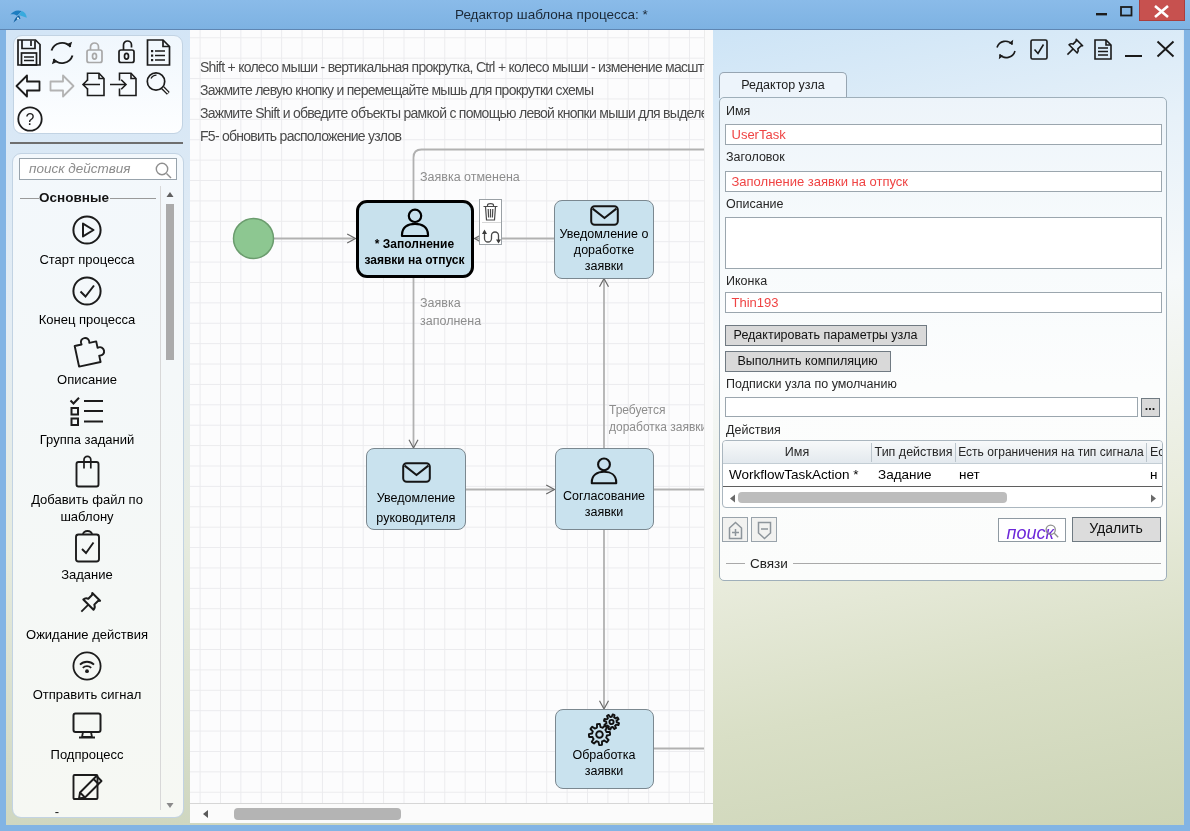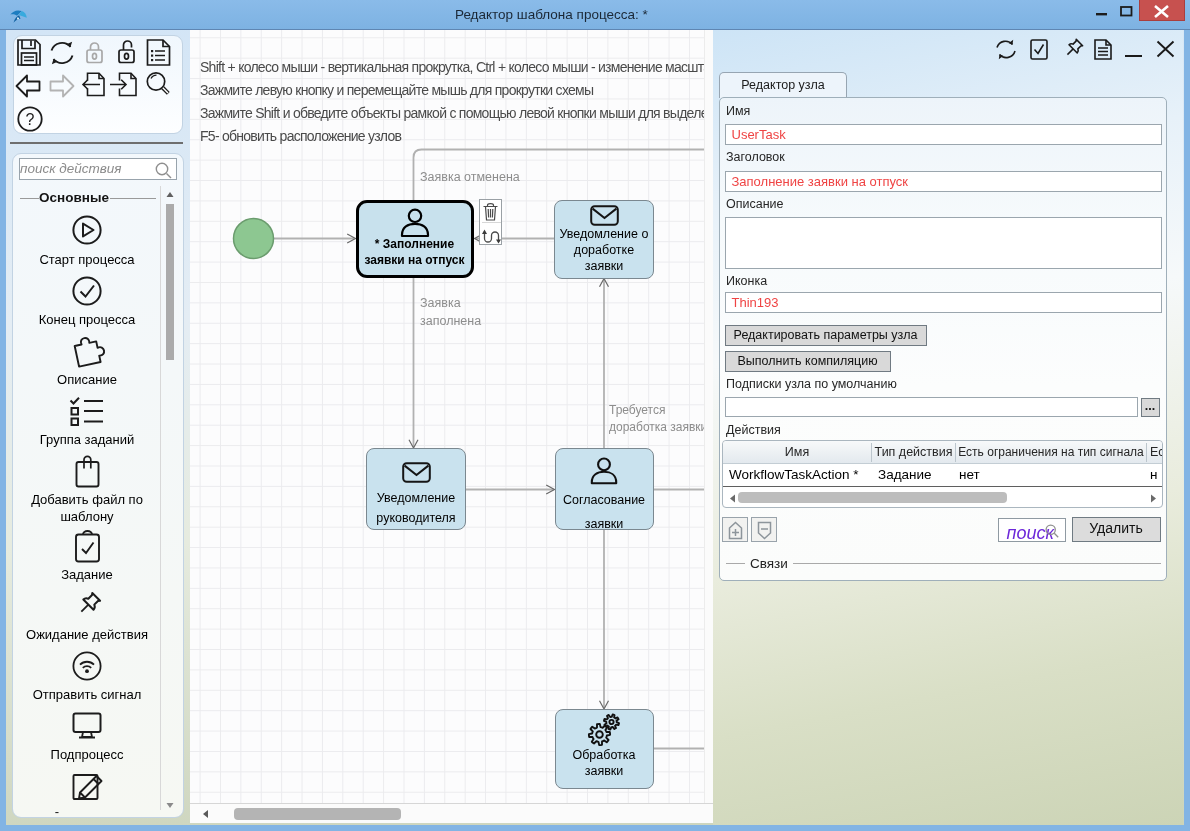--- a/index.html
+++ b/index.html
@@ -9,21 +9,21 @@
 
 #titlebar{left:0;top:0;width:1190px;height:30px;background:linear-gradient(180deg,#8abbe9,#7db2e2);}
 #titletext{left:455px;top:7px;font-size:13.5px;color:#1b2836}
 #content{left:6px;top:30px;width:1178px;height:795px;background:linear-gradient(178deg,#d3e5f6 0%,#e4edf4 35%,#e6ebdf 62%,#ccd4bc 100%);}
 #frameline{left:0;top:29px;width:1190px;height:1px;background:#5f86b2}
 #btnclose{left:1139px;top:0;width:46px;height:21px;background:#c7514f;border:1px solid #a93e3e;border-top:none}
 
 #toolbox{left:13px;top:35px;width:170px;height:99px;background:linear-gradient(180deg,#f0f7fd,#fdfeff);border:1px solid #c2d3e3;border-radius:9px}
 #lsep{left:10px;top:142px;width:173px;height:2px;background:#6e6e6e}
 #listbox{left:12px;top:153px;width:172px;height:665px;background:linear-gradient(180deg,#f3f8fc,#f6f8f3);border:1px solid #c2d3e3;border-radius:9px;overflow:hidden}
-#searchbox{left:19px;top:158px;width:158px;height:22px;background:#fff;border:1px solid #98a3ac;font-style:italic;color:#8b8b8b;font-size:13.5px;line-height:20px;padding-left:0}
+#searchbox{left:19px;top:158px;width:158px;height:22px;background:#fff;border:1px solid #98a3ac;font-style:italic;color:#8b8b8b;font-size:13.5px;line-height:20px;padding-left:9px}
 
 #canvas{left:190px;top:30px;width:523px;height:793px;background:#fcfcfd;overflow:hidden}
 #grid{left:0;top:0;width:515px;height:773px;
  background-image:linear-gradient(to right,#ebebee 1px,transparent 1px),linear-gradient(to bottom,#ebebee 1px,transparent 1px);
  background-size:20.4px 20.4px;background-position:9.6px -13.1px}
 #hints{left:10px;top:26px;font-size:14px;letter-spacing:-0.73px;line-height:23px;color:#4a4a4a;white-space:nowrap}
 
 #vscroll{left:514px;top:0;width:9px;height:773px;background:#fbfbfb;border-left:1px solid #ececec}
 #hscroll{left:0;top:773px;width:523px;height:20px;background:#fbfbfb;border-top:1px solid #d6d6d6}
 #hthumb{left:44px;top:4px;width:167px;height:12px;background:#b4b4b4;border-radius:4px}
@@ -310,21 +310,21 @@
       </svg>
  <div style="position:absolute;left:0;width:100%;top:39.1px;line-height:20px">Уведомление<br>руководителя</div>
 </div>
 <div class="node" style="left:364.5px;top:418px;width:99px;height:82px">
  <svg style="position:absolute;left:50%;margin-left:-15px;top:5.6px" width="30" height="30" viewBox="-15 -15 30 30">
   <g fill="none" stroke="#111" stroke-width="2.1">
    <circle cx="0" cy="-5.6" r="5.9"></circle>
    <path d="M-12.2,13.2 L-12.2,12.2 C-12.2,4.8 -6.6,1.8 0,1.8 C6.6,1.8 12.2,4.8 12.2,12.2 L12.2,13.2 Z" stroke-linejoin="round"></path>
   </g>
       </svg>
- <div style="position:absolute;left:0;width:100%;top:39.1px;line-height:24px">Согласование<br>заявки</div>
+ <div style="position:absolute;left:0;width:100%;top:39.1px;line-height:16px">Согласование<br>заявки</div>
 </div>
 <div class="node" style="left:364.5px;top:679px;width:99px;height:80px">
  <svg style="position:absolute;left:50%;margin-left:-23px;top:3.1px" width="46" height="36" viewBox="-23 -18 46 36">
   <g fill="none" stroke="#111" stroke-width="1.9" stroke-linejoin="round">
    <path transform="translate(-4.5,3.5)" d="M1.03,-7.33 A7.40,7.40 0 0 1 3.14,-6.70 L5.52,-9.05 A10.60,10.60 0 0 1 7.71,-7.27 L5.91,-4.45 A7.40,7.40 0 0 1 6.96,-2.52 L10.30,-2.49 A10.60,10.60 0 0 1 10.60,0.31 L7.33,1.03 A7.40,7.40 0 0 1 6.70,3.14 L9.05,5.52 A10.60,10.60 0 0 1 7.27,7.71 L4.45,5.91 A7.40,7.40 0 0 1 2.52,6.96 L2.49,10.30 A10.60,10.60 0 0 1 -0.31,10.60 L-1.03,7.33 A7.40,7.40 0 0 1 -3.14,6.70 L-5.52,9.05 A10.60,10.60 0 0 1 -7.71,7.27 L-5.91,4.45 A7.40,7.40 0 0 1 -6.96,2.52 L-10.30,2.49 A10.60,10.60 0 0 1 -10.60,-0.31 L-7.33,-1.03 A7.40,7.40 0 0 1 -6.70,-3.14 L-9.05,-5.52 A10.60,10.60 0 0 1 -7.27,-7.71 L-4.45,-5.91 A7.40,7.40 0 0 1 -2.52,-6.96 L-2.49,-10.30 A10.60,10.60 0 0 1 0.31,-10.60 L1.03,-7.33 Z"></path>
    <circle cx="-4.5" cy="3.5" r="3.3"></circle>
    <path transform="translate(7.5,-9)" d="M2.60,-4.50 A5.20,5.20 0 0 1 3.81,-3.54 L6.10,-4.53 A7.60,7.60 0 0 1 7.08,-2.76 L5.02,-1.35 A5.20,5.20 0 0 1 5.20,0.19 L7.52,1.11 A7.60,7.60 0 0 1 6.96,3.05 L4.50,2.60 A5.20,5.20 0 0 1 3.54,3.81 L4.53,6.10 A7.60,7.60 0 0 1 2.76,7.08 L1.35,5.02 A5.20,5.20 0 0 1 -0.19,5.20 L-1.11,7.52 A7.60,7.60 0 0 1 -3.05,6.96 L-2.60,4.50 A5.20,5.20 0 0 1 -3.81,3.54 L-6.10,4.53 A7.60,7.60 0 0 1 -7.08,2.76 L-5.02,1.35 A5.20,5.20 0 0 1 -5.20,-0.19 L-7.52,-1.11 A7.60,7.60 0 0 1 -6.96,-3.05 L-4.50,-2.60 A5.20,5.20 0 0 1 -3.54,-3.81 L-4.53,-6.10 A7.60,7.60 0 0 1 -2.76,-7.08 L-1.35,-5.02 A5.20,5.20 0 0 1 0.19,-5.20 L1.11,-7.52 A7.60,7.60 0 0 1 3.05,-6.96 L2.60,-4.50 Z"></path>
    <circle cx="7.5" cy="-9" r="2.1"></circle>
   </g>
       </svg>

